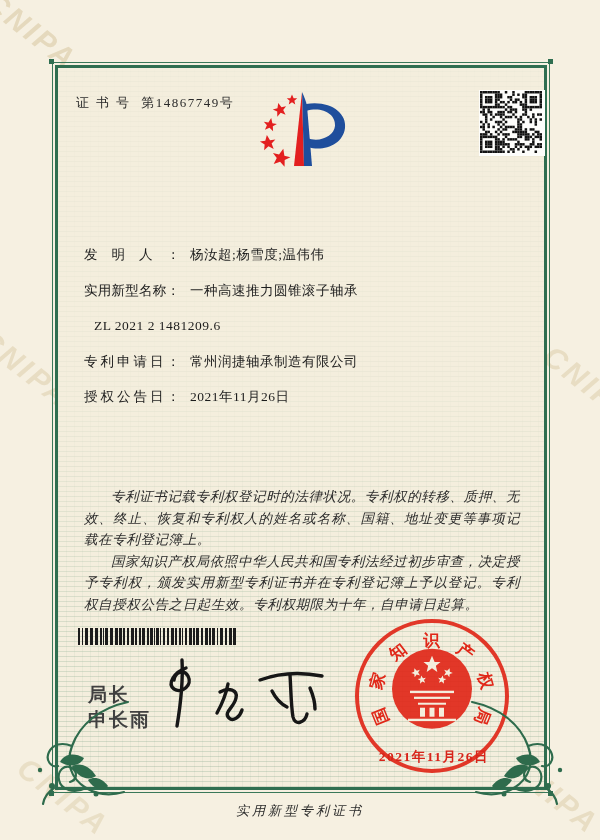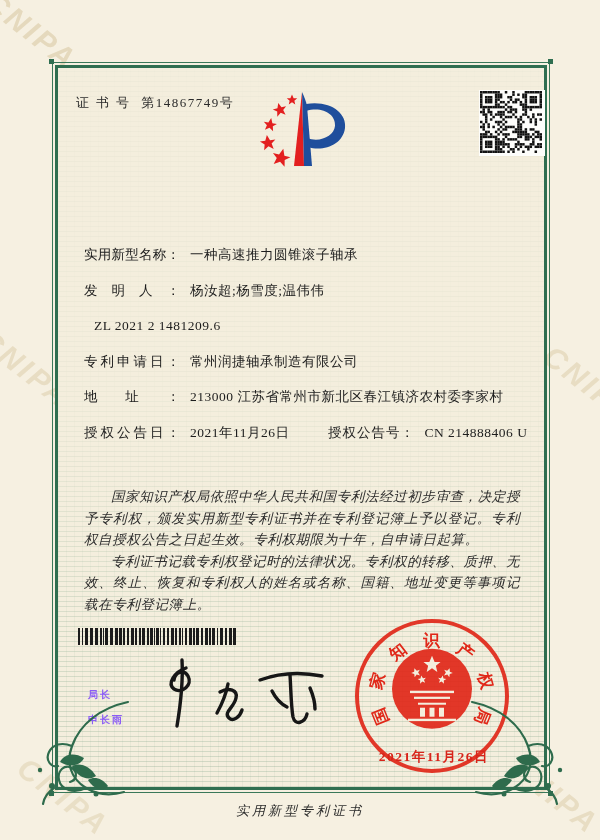--- a/index.html
+++ b/index.html
@@ -75,21 +75,21 @@
   }
   .paras p{margin:0;text-indent:2em;}
   
   .barcode{position:absolute;left:20px;top:560px;width:164px;height:17px;display:flex;align-items:stretch;}
   .barcode i{display:block;background:#1c1c1c;}
   .barcode s{display:block;}
   
   .signer{
     position:absolute;left:30px;top:614px;
     font-family:Liberation Sans, sans-serif;
-    font-size:10px;font-weight:600;color:#8b5cf6;line-height:25px;letter-spacing:2px;
+    font-size:19px;font-weight:600;color:#404040;line-height:25px;letter-spacing:2px;
   }
   .signature{position:absolute;left:90px;top:588px;}
   
   .seal{
     position:absolute;left:297px;top:551px;width:154px;height:154px;
     border:4.5px solid rgba(224,39,24,.92);border-radius:50%;
     box-sizing:border-box;z-index:4;
   }
   .seal-char{
     position:absolute;width:18px;height:18px;line-height:18px;text-align:center;
@@ -469,51 +469,43 @@
             <rect x="22.32" y="59.52" width="2.48" height="2.48"></rect>
             <rect x="27.28" y="59.52" width="2.48" height="2.48"></rect>
             <rect x="32.24" y="59.52" width="2.48" height="2.48"></rect>
             <rect x="42.16" y="59.52" width="2.48" height="2.48"></rect>
             <rect x="54.56" y="59.52" width="2.48" height="2.48"></rect>
           </svg></div>
 
 
       <div class="fields">
         <div class="frow">
+          <span class="flabel">发明人：</span>
+          <span class="fvalue">杨汝超;杨雪度;温伟伟</span>
+        </div>
+        <div class="frow">
           <span class="flabel">实用新型名称：</span>
           <span class="fvalue">一种高速推力圆锥滚子轴承</span>
-        </div>
-        <div class="frow">
-          <span class="flabel">发明人：</span>
-          <span class="fvalue">杨汝超;杨雪度;温伟伟</span>
         </div>
         <div class="frow">
           <span class="fvalue">ZL 2021 2 1481209.6</span>
         </div>
         <div class="frow">
           <span class="flabel">专利申请日：</span>
           <span class="fvalue">常州润捷轴承制造有限公司</span>
         </div>
         <div class="frow">
-          <span class="flabel">地址：</span>
-          <span class="fvalue">213000 江苏省常州市新北区春江镇济农村委李家村</span>
-        </div>
-        <div class="frow">
           <span class="flabel">授权公告日：</span>
           <span class="fvalue">2021年11月26日</span>
-          <span class="fpair2">
-            <span class="flabel2">授权公告号：</span>
-            <span class="fvalue2">CN 214888406 U</span>
-          </span>
         </div>
       </div>
 
       <div class="paras">
+        <p>专利证书记载专利权登记时的法律状况。专利权的转移、质押、无效、终止、恢复和专利权人的姓名或名称、国籍、地址变更等事项记载在专利登记簿上。</p>
         <p>国家知识产权局依照中华人民共和国专利法经过初步审查，决定授予专利权，颁发实用新型专利证书并在专利登记簿上予以登记。专利权自授权公告之日起生效。专利权期限为十年，自申请日起算。</p>
-        <p>专利证书记载专利权登记时的法律状况。专利权的转移、质押、无效、终止、恢复和专利权人的姓名或名称、国籍、地址变更等事项记载在专利登记簿上。</p>
       </div>
 
       <div class="barcode" id="barcode">
           <i style="width:2px"></i>
           <s style="width:2px"></s>
           <i style="width:1px"></i>
           <s style="width:2px"></s>
           <i style="width:3px"></i>
           <s style="width:2px"></s>
           <i style="width:3px"></i>

